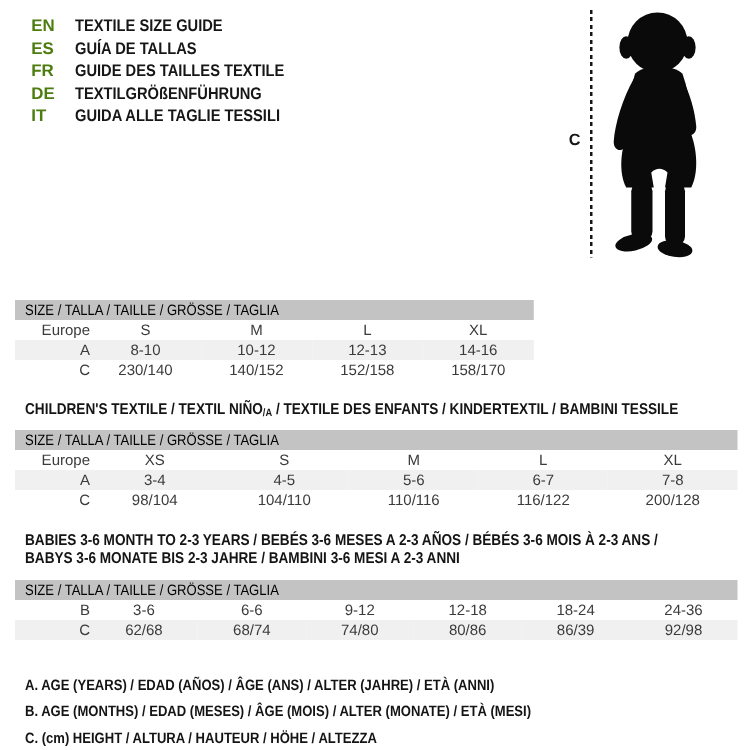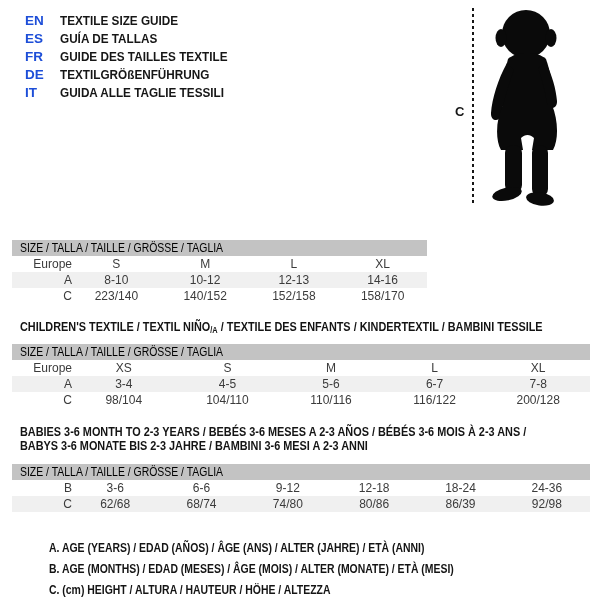--- a/index.html
+++ b/index.html
@@ -18,21 +18,21 @@
     display: inline-block;
     transform: scaleX(0.87);
     transform-origin: 0 50%;
     white-space: nowrap;
   }
 
   
   .lang-list { position: absolute; left: 25px; top: 11px; }
   .lang-row { display: flex; height: 18px; align-items: center; }
   .lang-code {
-    width: 35px; font-size: 13.5px; font-weight: bold; color: #1d4ed8;
+    width: 35px; font-size: 13.5px; font-weight: bold; color: #4d7c0f;
   }
   .lang-title { font-size: 13.5px; font-weight: bold; color: #161616; }
 
   
   .height-line {
     position: absolute; left: 472px; top: 8px; width: 2px; height: 198px;
     background: repeating-linear-gradient(to bottom, #161616 0 3px, transparent 3px 6px);
   }
   .figure-label {
     position: absolute; left: 455px; top: 104px;
@@ -62,21 +62,21 @@
   #babies-table   { top: 464px; width: 578px; }
   .size-table td { height: 16px; text-align: center; vertical-align: middle; padding: 0; }
   .size-table td.rowlabel { text-align: right; padding-left: 8px; }
   .size-table tr.size-bar td {
     background: #c3c3c3; text-align: left; padding-left: 8px; color: #000000;
   }
   .size-table tr.alt td { background: #f0f0f0; }
   .size-table .cond { transform-origin: 0 50%; }
 
   
-  .footnotes { position: absolute; left: 20px; top: 537px; margin-left: 29px; }
+  .footnotes { position: absolute; left: 20px; top: 537px; }
   .footnote {
     height: 21px; font-size: 12px; font-weight: bold; color: #141414;
     display: flex; align-items: center;
   }
 </style>
 </head>
 <body>
 
 <div class="canvas">
 
@@ -140,21 +140,21 @@
     </tr>
     <tr class="alt">
       <td class="rowlabel">A</td>
       <td>8-10</td>
       <td>10-12</td>
       <td>12-13</td>
       <td>14-16</td>
     </tr>
     <tr>
       <td class="rowlabel">C</td>
-      <td>223/140</td>
+      <td>230/140</td>
       <td>140/152</td>
       <td>152/158</td>
       <td>158/170</td>
     </tr>
   </tbody>
     </table>
 
   <div class="section-heading" id="children-heading">
     <span class="cond"><span>CHILDREN'S TEXTILE / TEXTIL NIÑO</span><sub>/A</sub><span> / TEXTILE DES ENFANTS / KINDERTEXTIL / BAMBINI TESSILE</span></span>
   </div>

